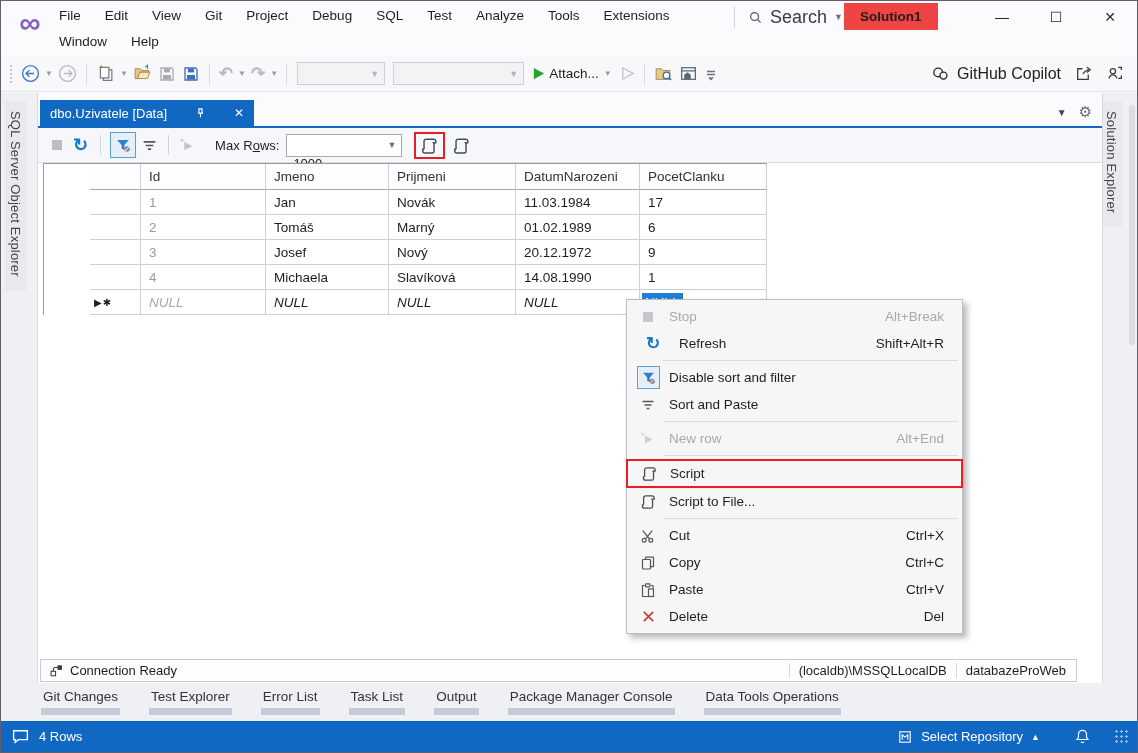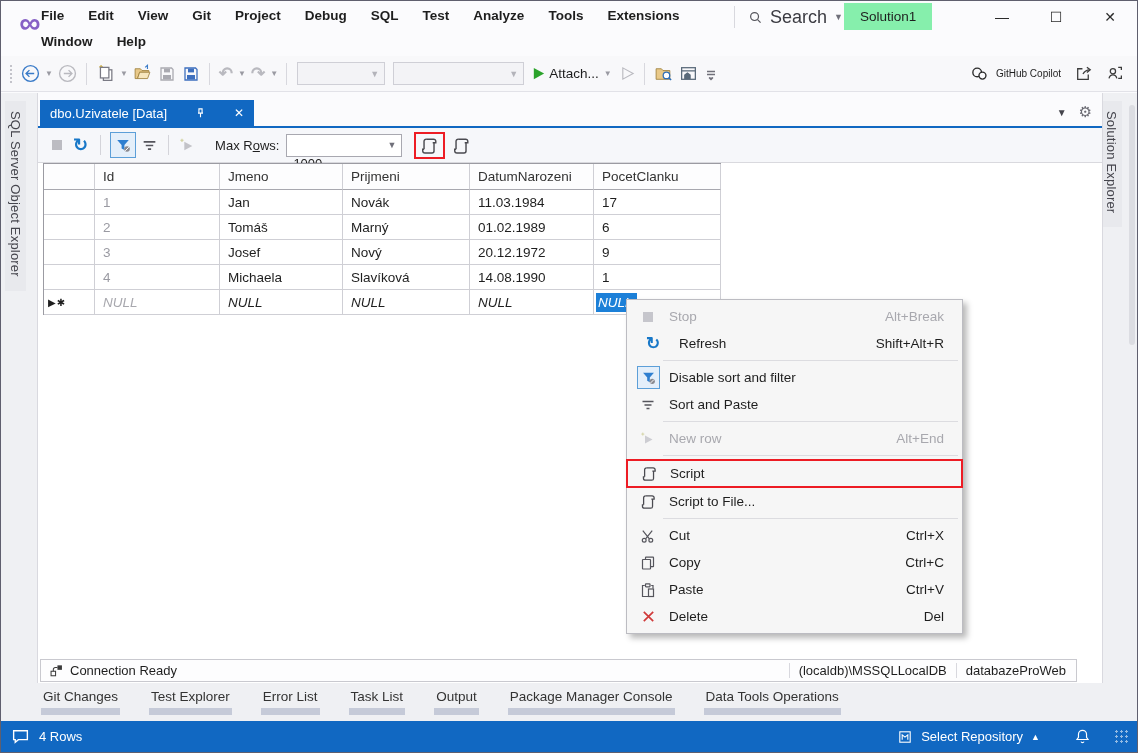--- a/index.html
+++ b/index.html
@@ -3,48 +3,48 @@
 <meta charset="utf-8">
 <style>
   html,body{margin:0;padding:0;background:#444;}
   .window{position:relative;width:1138px;height:753px;background:#fbfbfd;
     font-family:"Liberation Sans",sans-serif;color:#1e1e1e;box-sizing:border-box;
     border:1px solid #5f5f6e;overflow:hidden;}
   
   .titlebar{position:absolute;left:0;top:0;width:100%;height:55px;background:#fbfbfd;}
   .vslogo{position:absolute;left:14px;top:4px;width:30px;height:36px;
     color:#8661c5;font-size:30px;font-weight:bold;line-height:36px;text-align:center;}
-  .menurow{position:absolute;left:28px;display:flex;height:27px;align-items:flex-end;font-weight:bold;}
+  .menurow{position:absolute;left:46px;display:flex;height:27px;align-items:flex-end;}
   .menurow.r1{top:1px;}
   .menurow.r2{top:27px;}
   .menuitem{padding:0 12px;font-size:13.5px;line-height:27px;cursor:default;}
   .tb-divider{width:1px;height:22px;background:#d8d8de;margin:0 6px;}
   .searchctl{position:absolute;left:727px;top:3px;display:flex;align-items:center;height:26px;gap:7px;}
   .searchctl .txt{font-size:18px;color:#3b3b42;}
   .caret{font-size:9px;color:#70707a;}
-  .solutionbadge{position:absolute;left:843px;top:2px;height:27px;background:#86efac;
-    padding:0 16px;font-size:13.5px;font-weight:normal;line-height:27px;}
+  .solutionbadge{position:absolute;left:843px;top:2px;height:27px;background:#ef4444;
+    padding:0 16px;font-size:13.5px;font-weight:bold;line-height:27px;}
   .winbtns{position:absolute;right:0;top:0;display:flex;}
   .winbtn{width:54px;height:31px;display:flex;align-items:center;justify-content:center;
     font-size:14px;color:#2b2b2b;}
   
   .toolbar{position:absolute;left:0;top:55px;width:100%;height:36px;background:#f8f8fa;
     border-bottom:1px solid #e2e2e8;display:flex;align-items:center;padding-left:4px;box-sizing:border-box;}
   .grip-dots{width:5px;height:20px;margin:0 4px;
     background-image:radial-gradient(#c3c3ca 1px,transparent 1.2px);background-size:4px 4px;}
   .tbtn{display:flex;align-items:center;justify-content:center;height:26px;padding:0 3px;}
   .tcaret{font-size:8px;color:#9a9aa2;padding:0 2px;}
   .combo{height:23px;background:#f3f3f6;border:1px solid #cfcfd6;display:flex;align-items:center;
     justify-content:flex-end;padding-right:5px;box-sizing:border-box;margin:0 4px;}
   .combo .caret{font-size:9px;color:#b3b3ba;}
   .attach-label{font-size:13.5px;margin:0 3px;}
   .glyph{line-height:1;}
   .undoglyph{font-size:17px;color:#b9b9bf;font-weight:bold;}
   .copilot{display:flex;align-items:center;gap:7px;margin-left:auto;margin-right:10px;}
-  .copilot .txt{font-size:10px;}
+  .copilot .txt{font-size:16px;}
   
   .shell{position:absolute;left:0;top:92px;width:100%;height:630px;background:#eff0f3;}
   .sidestrip{position:absolute;top:0;width:36px;height:100%;}
   .sidestrip.left{left:0;}
   .sidestrip.right{right:0;}
   .vtab{writing-mode:vertical-rl;font-size:13px;color:#45454d;background:#e8e9ed;
     padding:10px 3px 14px 3px;display:inline-block;margin-top:8px;letter-spacing:.2px;}
   .sidestrip.left .vtab{margin-left:4px;}
   .vscrollbar{position:absolute;right:2px;top:12px;width:6px;height:240px;background:#dcdde2;border-radius:3px;}
   
@@ -66,21 +66,21 @@
     display:flex;align-items:center;justify-content:center;margin:0 2px;}
   .maxrows-label{font-size:13px;margin-left:16px;margin-right:7px;}
   .accel{text-decoration:underline;}
   .maxrows-combo{width:116px;height:23px;border:1px solid #a8a8b0;background:#fff;
     display:flex;align-items:center;box-sizing:border-box;font-size:13px;}
   .maxrows-combo .val{flex:1;padding-left:6px;margin-top:36px;}
   .redbox{display:flex;align-items:center;justify-content:center;border:2px solid #ed1c24;
     padding:2px 4px;margin-left:12px;margin-right:4px;}
   
   .grid{position:absolute;left:5px;top:70px;border:1px solid #9b9ba2;border-bottom:none;border-right:none;}
-  .grow{display:flex;}
+  .grow{display:flex;margin-left:46px;}
   .gcell{box-sizing:border-box;border-right:1px solid #cfcfd5;border-bottom:1px solid #cfcfd5;
     font-size:13.5px;display:flex;align-items:center;padding-left:8px;height:25px;background:#fff;}
   .ghead .gcell{height:26px;background:#fdfdfe;border-bottom:1px solid #a8a8af;color:#333;}
   .c0{width:51px;padding-left:4px;}
   .c1{width:125px;}.c2{width:123px;}.c3{width:127px;}.c4{width:124px;}.c5{width:127px;}
   .idcol{color:#9a9aa2;}
   .nullv{font-style:italic;}
   .nullfirst{color:#a8a8ae;}
   .selcell{background:#1c80d8;color:#fff;padding:2px 4px 2px 2px;}
   .rowmark{font-size:10px;color:#1e1e1e;letter-spacing:1px;}

